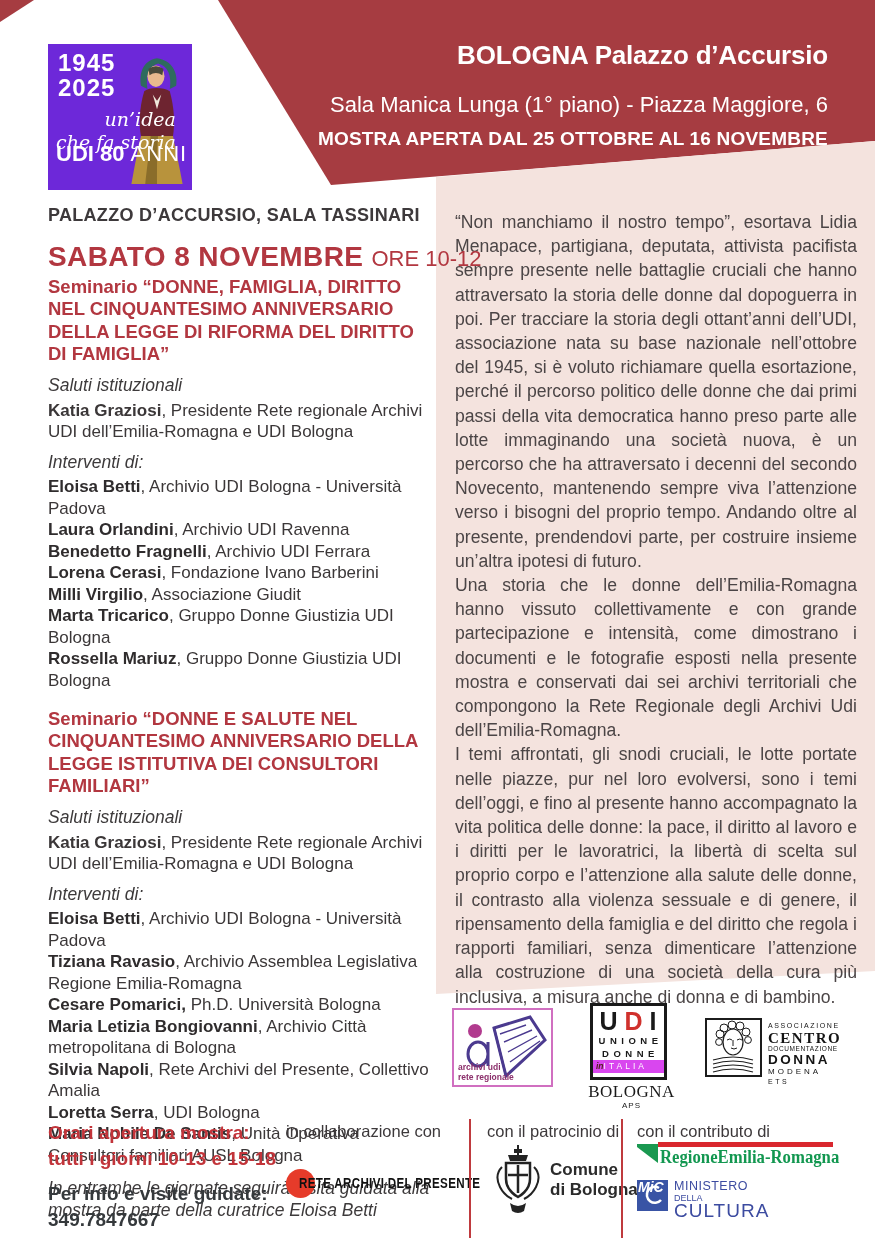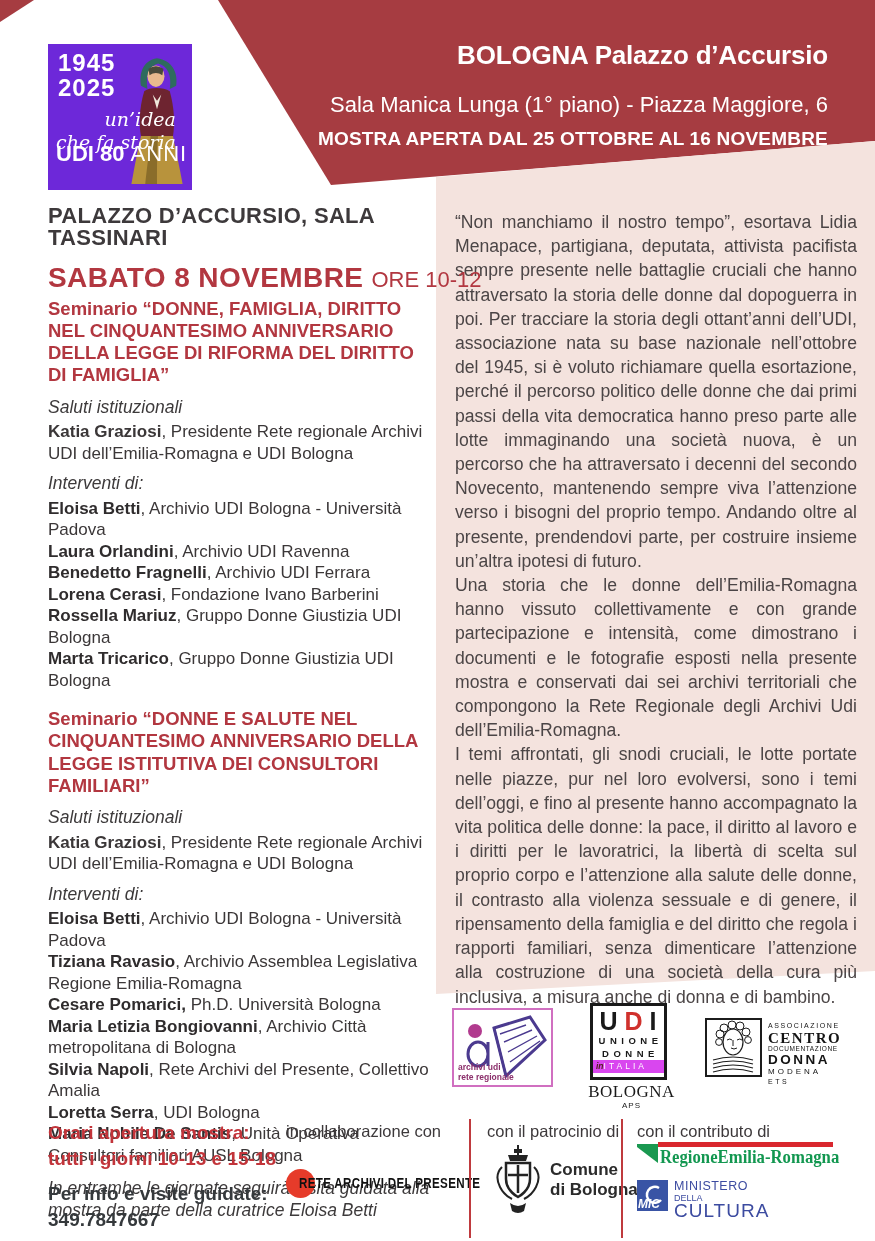--- a/index.html
+++ b/index.html
@@ -30,21 +30,21 @@
   .logo80 svg{position:absolute;right:2px;top:12px;z-index:1;}
 
   
   .pinkpanel{background:#f4e3de;clip-path:polygon(436px 177px,875px 141px,875px 971px,436px 994px);}
   .pinktext{position:absolute;left:455px;top:210px;width:402px;color:#4b4546;
             font-size:17.6px;line-height:24.2px;text-align:justify;}
   .pinktext p{margin:0;}
 
   
   .leftcol{left:48px;top:205px;width:388px;font-size:17px;line-height:21.5px;}
-  .venue{font-weight:bold;font-size:22px;letter-spacing:.3px;color:#3d393b;margin-bottom:19px;}
+  .venue{font-weight:bold;font-size:18px;letter-spacing:.3px;color:#3d393b;margin-bottom:19px;}
   .day{color:#b23740;margin-bottom:5px;white-space:nowrap;}
   .day-big{font-size:28px;font-weight:bold;letter-spacing:.4px;}
   .day-time{font-size:22px;font-weight:normal;margin-left:8px;}
   .seminar{color:#b23740;font-weight:bold;font-size:18.5px;line-height:22.3px;margin-bottom:10px;}
   .slabel{font-style:italic;font-size:17.5px;margin-bottom:3px;color:#3d3a3b;}
   .stext{margin-bottom:9px;}
   .speakers{margin-bottom:0;}
   .line .b{color:#2f2c2d;}
   .gap-section{height:17px;}
   .note{font-style:italic;font-size:17.5px;line-height:22px;margin-top:11px;color:#3d3a3b;}
@@ -84,21 +84,21 @@
   .comune-text{left:550px;top:1160px;font-size:17px;font-weight:bold;color:#2b2b2b;line-height:20px;}
   .regione{left:637px;top:1142px;width:196px;height:34px;}
   .regione-bar{position:absolute;left:21px;right:0;top:0;height:5px;background:#d9272e;}
   .regione-sq{position:absolute;left:0;top:2px;width:21px;height:19px;background:#1a9850;}
   .regione-sq .tri{position:absolute;left:0;top:3px;width:21px;height:16px;background:#fff;
                    clip-path:polygon(0 0,100% 100%,0 100%);}
   .regione-text{position:absolute;left:23px;top:4px;font-family:"Liberation Serif",serif;font-weight:bold;
                 font-size:19px;color:#129750;white-space:nowrap;transform:scaleX(.88);transform-origin:left;}
   .mic{left:637px;top:1180px;}
   .mic-sq{position:absolute;left:0;top:0;width:31px;height:31px;background:#3954a5;}
-  .mic-sq span{position:absolute;left:1px;bottom:0px;color:#fff;font-size:12px;font-weight:bold;font-style:italic;}
+  .mic-sq span{position:absolute;left:1px;bottom:16px;color:#fff;font-size:14px;font-weight:bold;font-style:italic;}
   .mic-text{position:absolute;left:37px;top:0;color:#3c4ba0;line-height:11px;}
   .mic-t1{font-size:12.5px;letter-spacing:.5px;line-height:13px;}
   .mic-t2{font-size:9px;line-height:10px;}
   .mic-t3{font-size:19px;letter-spacing:1px;line-height:15px;}
 </style>
 </head>
 <body>
 
 <div id="root">
 
@@ -154,22 +154,23 @@
     <div class="slabel">Saluti istituzionali</div>
     <div class="stext">
       <span class="b">Katia Graziosi</span><span>, Presidente Rete regionale Archivi UDI dell’Emilia-Romagna e UDI Bologna</span>
     </div>
     <div class="slabel">Interventi di:</div>
     <div class="speakers">
       <div class="line"><span class="b">Eloisa Betti</span><span>, Archivio UDI Bologna - Università Padova</span></div>
       <div class="line"><span class="b">Laura Orlandini</span><span>, Archivio UDI Ravenna</span></div>
       <div class="line"><span class="b">Benedetto Fragnelli</span><span>, Archivio UDI Ferrara</span></div>
       <div class="line"><span class="b">Lorena Cerasi</span><span>, Fondazione Ivano Barberini</span></div>
+      <div class="line"><span class="b">Milli Virgilio</span><span>, Associazione Giudit</span></div>
+      <div class="line"><span class="b">Marta Tricarico</span><span>, Gruppo Donne Giustizia UDI Bologna</span></div>
       <div class="line"><span class="b">Rossella Mariuz</span><span>, Gruppo Donne Giustizia UDI Bologna</span></div>
-      <div class="line"><span class="b">Marta Tricarico</span><span>, Gruppo Donne Giustizia UDI Bologna</span></div>
     </div>
 
     <div class="gap-section"></div>
 
     <div class="seminar">Seminario “DONNE E SALUTE NEL CINQUANTESIMO ANNIVERSARIO DELLA LEGGE ISTITUTIVA DEI CONSULTORI FAMILIARI”</div>
     <div class="slabel">Saluti istituzionali</div>
     <div class="stext">
       <span class="b">Katia Graziosi</span><span>, Presidente Rete regionale Archivi UDI dell’Emilia-Romagna e UDI Bologna</span>
     </div>
     <div class="slabel">Interventi di:</div>

